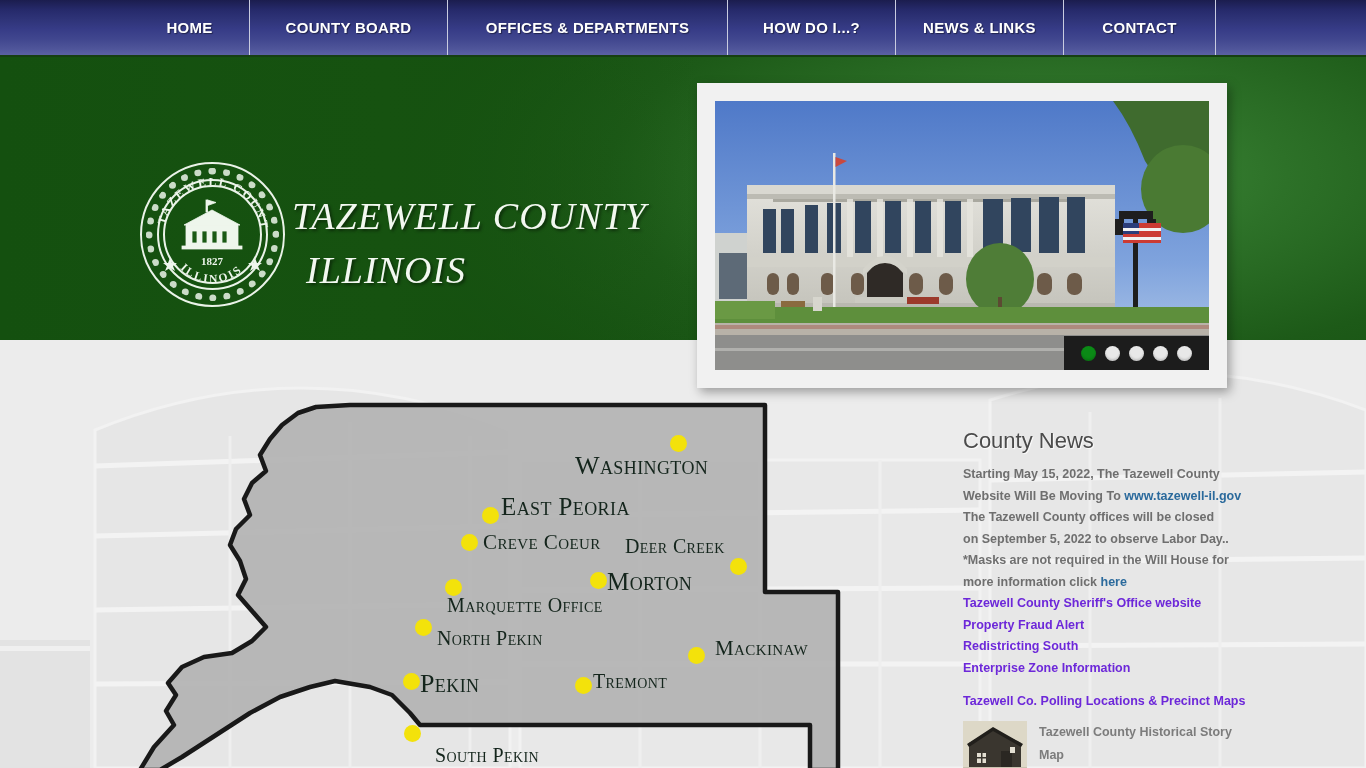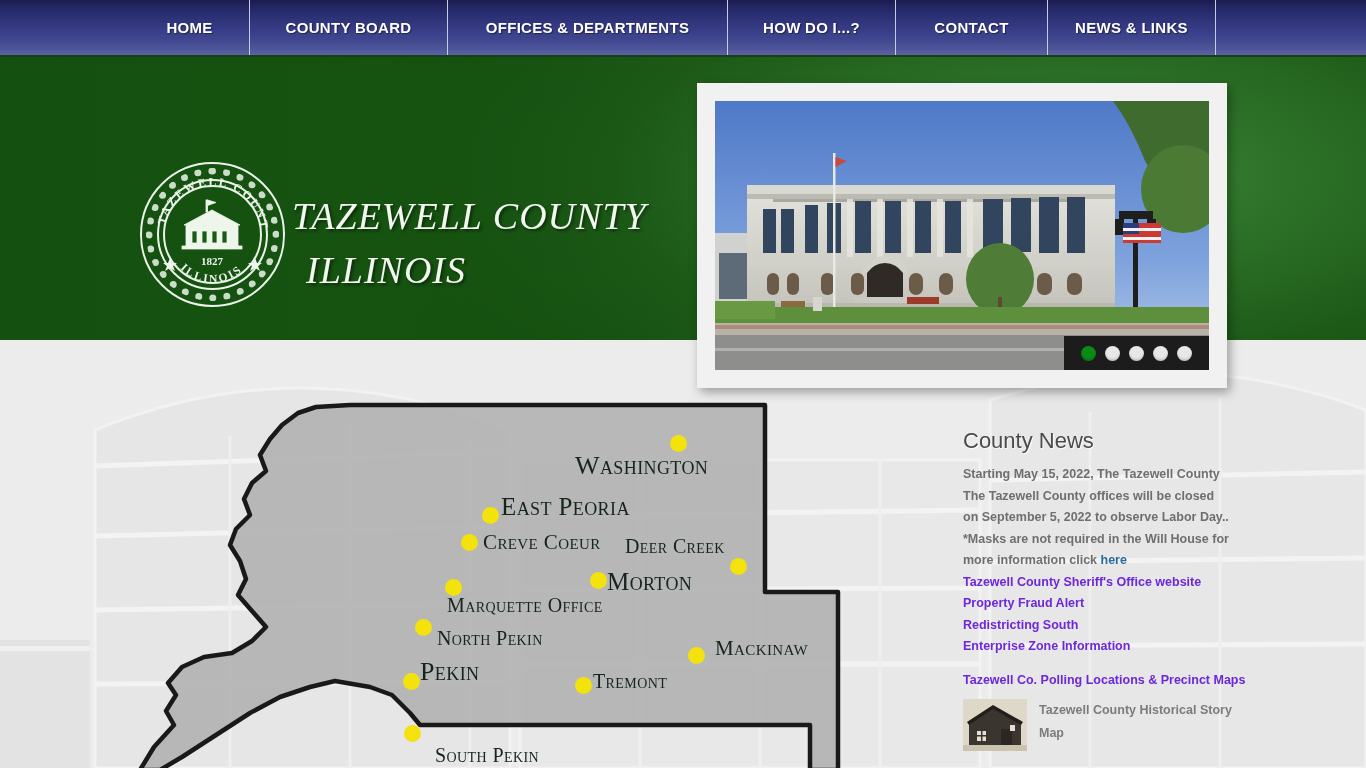--- a/index.html
+++ b/index.html
@@ -210,22 +210,22 @@
 </head>
 <body>
 
 <div id="topnav">
   <div id="navinner">
     <div class="navspacer-l"></div>
     <div class="navitem n0">HOME</div>
     <div class="navitem n1">COUNTY BOARD</div>
     <div class="navitem n2">OFFICES &amp; DEPARTMENTS</div>
     <div class="navitem n3">HOW DO I...?</div>
+    <div class="navitem n4">NEWS &amp; LINKS</div>
     <div class="navitem n5">CONTACT</div>
-    <div class="navitem n4">NEWS &amp; LINKS</div>
   </div>
 </div>
 
 <div id="header">
   <div id="headerleft"></div>
 
   <div id="seal">
     <div class="ring-out"></div>
     <div class="ring-rope"></div>
     <div class="ring-in2"></div>
@@ -437,33 +437,34 @@
         <div class="citylabel" style="left: 505px; top: 140px; font-size: 20px;">Deer Creek</div>
         <div class="citydot" style="left: 470px; top: 177px;"></div>
         <div class="citylabel" style="left: 487px; top: 173px; font-size: 25px;">Morton</div>
         <div class="citydot" style="left: 325px; top: 184px;"></div>
         <div class="citylabel" style="left: 327px; top: 199px; font-size: 20px;">Marquette Office</div>
         <div class="citydot" style="left: 295px; top: 224px;"></div>
         <div class="citylabel" style="left: 317px; top: 232px; font-size: 20px;">North Pekin</div>
         <div class="citydot" style="left: 568px; top: 252px;"></div>
         <div class="citylabel" style="left: 595px; top: 241px; font-size: 21px;">Mackinaw</div>
         <div class="citydot" style="left: 283px; top: 278px;"></div>
-        <div class="citylabel" style="left: 300px; top: 262px; font-size: 26px;">Pekin</div>
+        <div class="citylabel" style="left: 300px; top: 274px; font-size: 26px;">Pekin</div>
         <div class="citydot" style="left: 455px; top: 282px;"></div>
         <div class="citylabel" style="left: 473px; top: 275px; font-size: 20px;">Tremont</div>
         <div class="citydot" style="left: 284px; top: 330px;"></div>
         <div class="citylabel" style="left: 315px; top: 325px; font-size: 20px; margin-top: 24px;">South Pekin</div>
       </div>
   </div>
 
   <div id="news">
     <h2 id="newstitle">County News</h2>
 
     <div class="newsline">Starting May 15, 2022, The Tazewell County</div>
 
+    <div class="newsline"><span>Website Will Be Moving To </span><a class="inline">www.tazewell-il.gov</a></div>
 
     <div class="newsline">The Tazewell County offices will be closed</div>
     <div class="newsline">on September 5, 2022 to observe Labor Day..</div>
     <div class="newsline">*Masks are not required in the Will House for</div>
 
     <div class="newsline"><span>more information click </span><a class="inline">here</a></div>
 
     <a class="newslink">Tazewell County Sheriff's Office website</a>
     <a class="newslink">Property Fraud Alert</a>
     <a class="newslink">Redistricting South</a>

